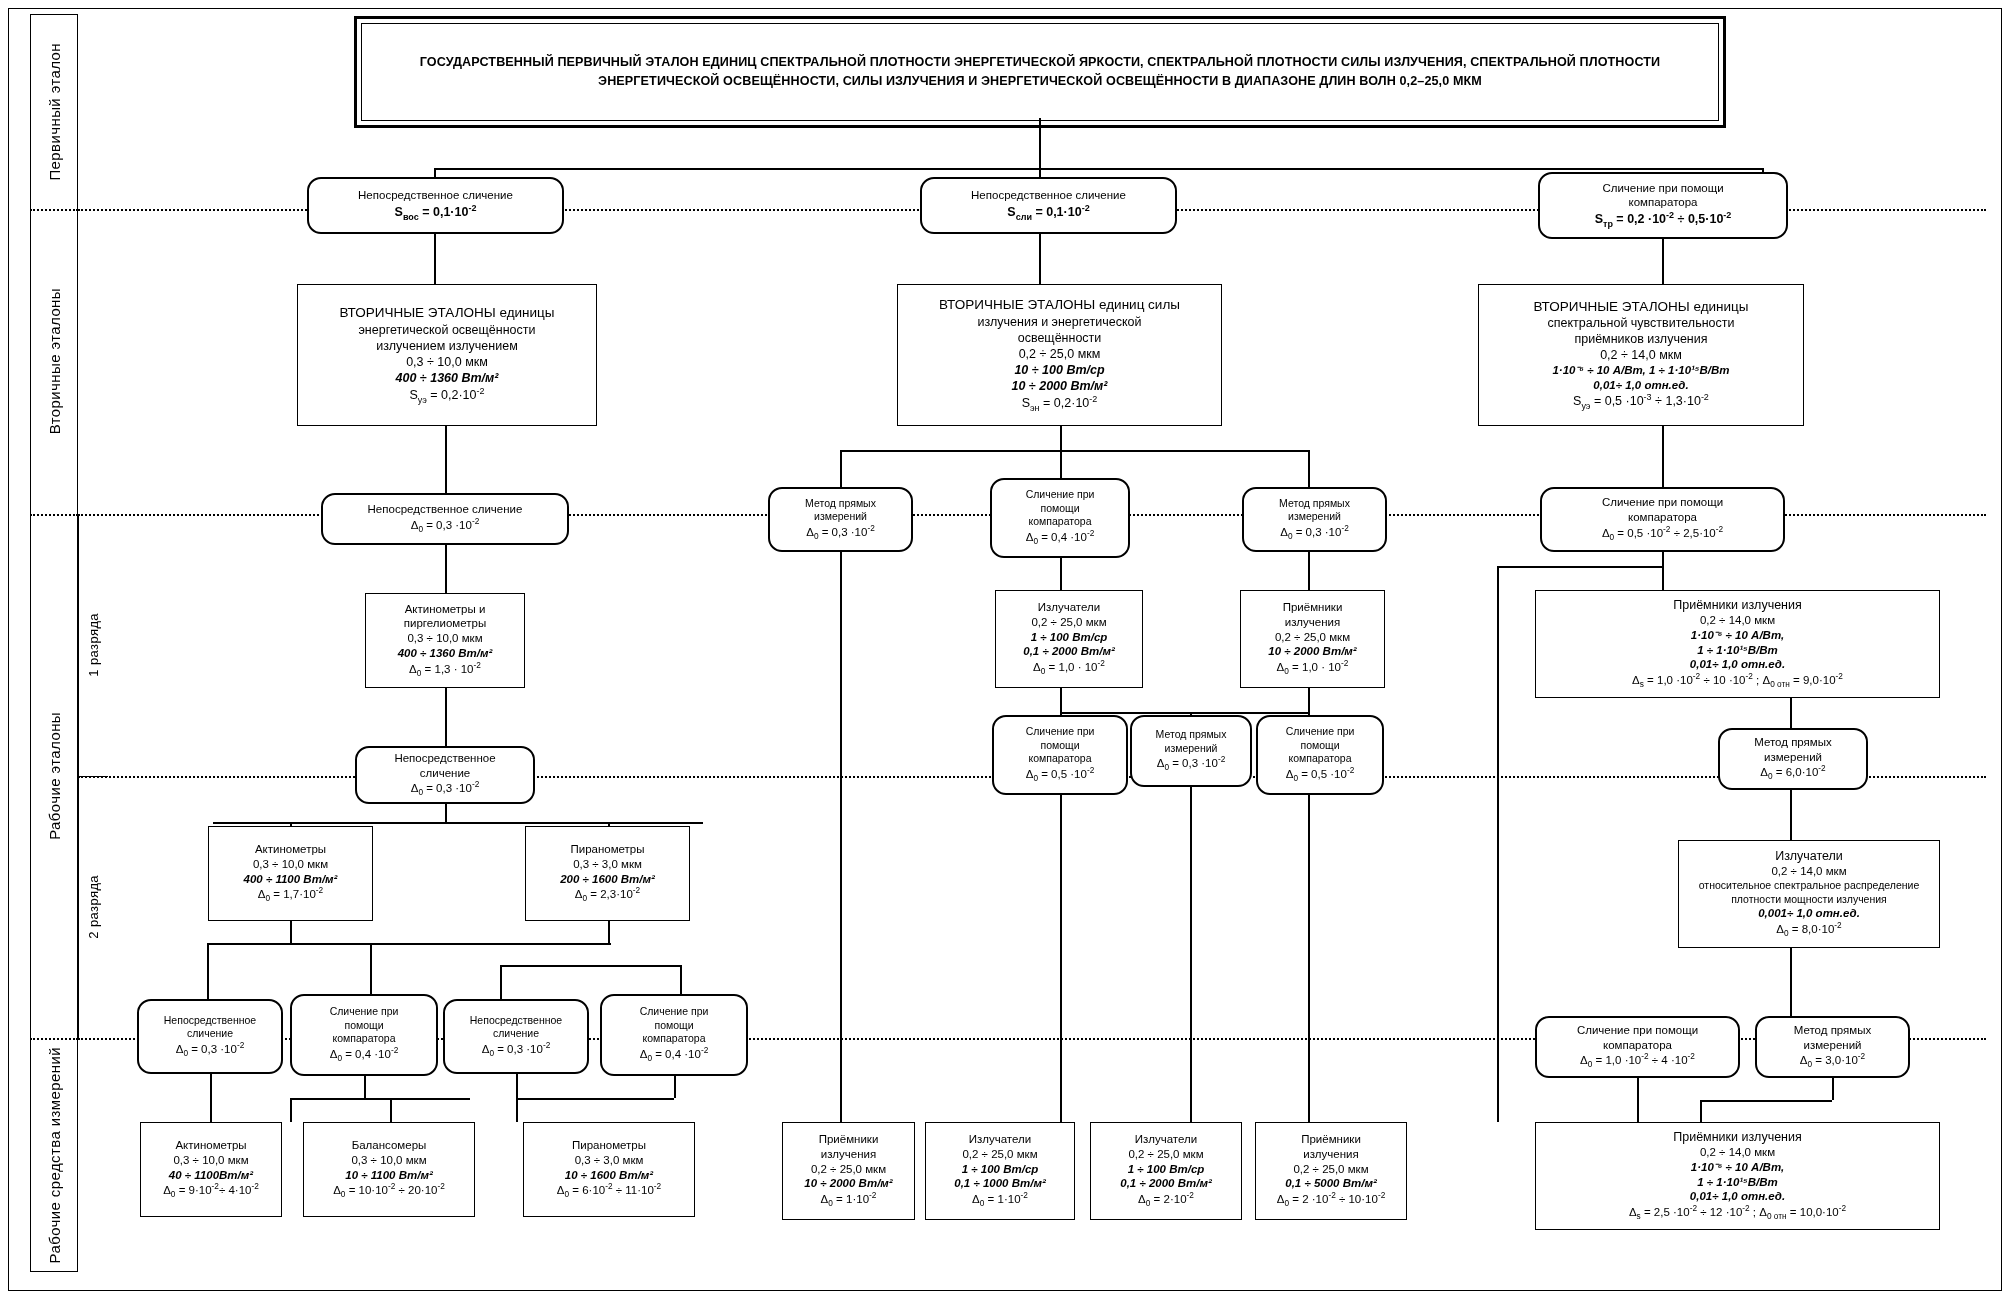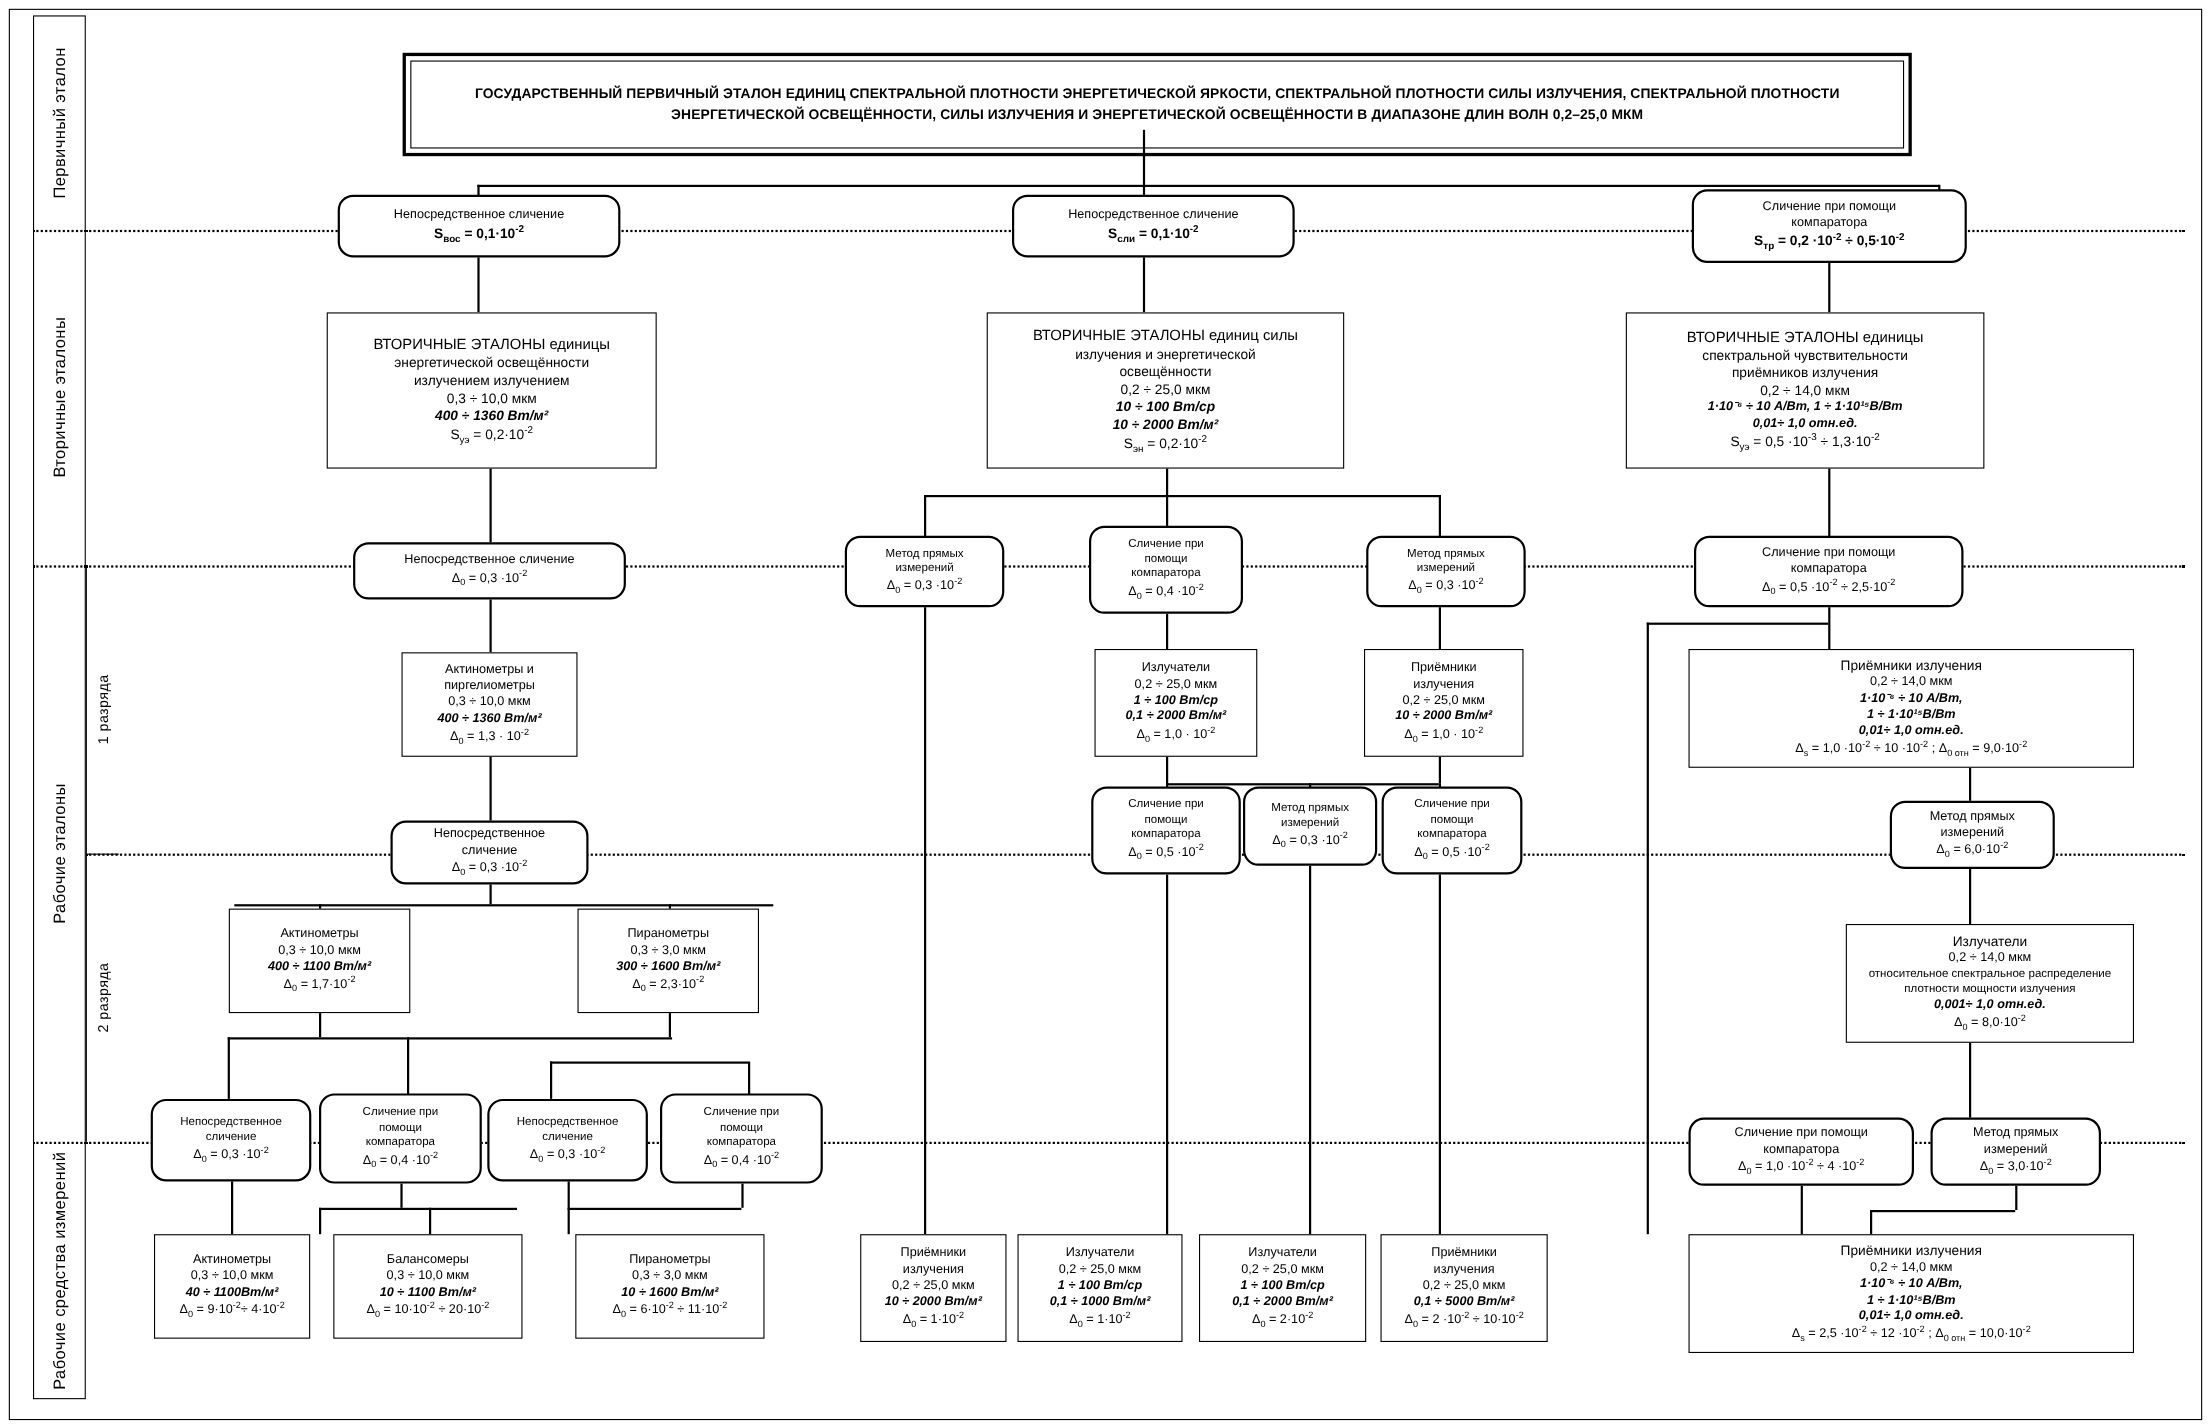--- a/index.html
+++ b/index.html
@@ -81,21 +81,21 @@
 
   <div class="raildiv" style="top:209px;"></div>
   <div class="raildiv" style="top:514px;"></div>
   <div class="raildiv" style="top:1038px;"></div>
 
   <div class="tierline" style="top:209px;"></div>
   <div class="tierline" style="top:514px;"></div>
   <div class="tierline" style="top:776px;"></div>
   <div class="tierline" style="top:1038px;"></div>
 
-  <div class="titlebox" style="left:354px;top:48px;width:1372px;height:94px;margin-left:12px;">
+  <div class="titlebox" style="left:354px;top:16px;width:1372px;height:112px;">
     <div class="inner">
         <span>ГОСУДАРСТВЕННЫЙ ПЕРВИЧНЫЙ ЭТАЛОН ЕДИНИЦ СПЕКТРАЛЬНОЙ ПЛОТНОСТИ ЭНЕРГЕТИЧЕСКОЙ ЯРКОСТИ, СПЕКТРАЛЬНОЙ ПЛОТНОСТИ СИЛЫ ИЗЛУЧЕНИЯ, СПЕКТРАЛЬНОЙ ПЛОТНОСТИ ЭНЕРГЕТИЧЕСКОЙ ОСВЕЩЁННОСТИ, СИЛЫ ИЗЛУЧЕНИЯ И ЭНЕРГЕТИЧЕСКОЙ ОСВЕЩЁННОСТИ В ДИАПАЗОНЕ ДЛИН ВОЛН 0,2–25,0 МКМ</span>
       </div>
   </div>
 
   <div class="ln vl" style="left:1039px;top:118px;height:68px;"></div>
   <div class="ln hl" style="left:434px;top:168px;width:1329px;"></div>
   <div class="ln vl" style="left:434px;top:168px;height:21px;"></div>
   <div class="ln vl" style="left:1762px;top:168px;height:21px;"></div>
 
@@ -284,21 +284,21 @@
   <div class="node rect" style="left:208px;top:826px;width:165px;height:95px;">
     <span class="t f11">Актинометры</span>
     <span class="t f11">0,3 ÷ 10,0 мкм</span>
     <span class="t f11 ital">400 ÷ 1100 Вт/м²</span>
     <span class="t f11"><span>Δ</span><span class="sub">0</span><span> = 1,7·10</span><span class="sup">-2</span></span>
   </div>
 
   <div class="node rect" style="left:525px;top:826px;width:165px;height:95px;">
     <span class="t f11">Пиранометры</span>
     <span class="t f11">0,3 ÷ 3,0 мкм</span>
-    <span class="t f11 ital">300 ÷ 1600 Вт/м²</span>
+    <span class="t f11 ital">200 ÷ 1600 Вт/м²</span>
     <span class="t f11"><span>Δ</span><span class="sub">0</span><span> = 2,3·10</span><span class="sup">-2</span></span>
   </div>
 
   <div class="node rect" style="left:1678px;top:840px;width:262px;height:108px;">
     <span class="t f12">Излучатели</span>
     <span class="t f11">0,2 ÷ 14,0 мкм</span>
     <span class="t f10">относительное спектральное распределение</span>
     <span class="t f10">плотности мощности излучения</span>
     <span class="t f11 ital">0,001÷ 1,0 отн.ед.</span>
     <span class="t f11"><span>Δ</span><span class="sub">0</span><span> = 8,0·10</span><span class="sup">-2</span></span>

